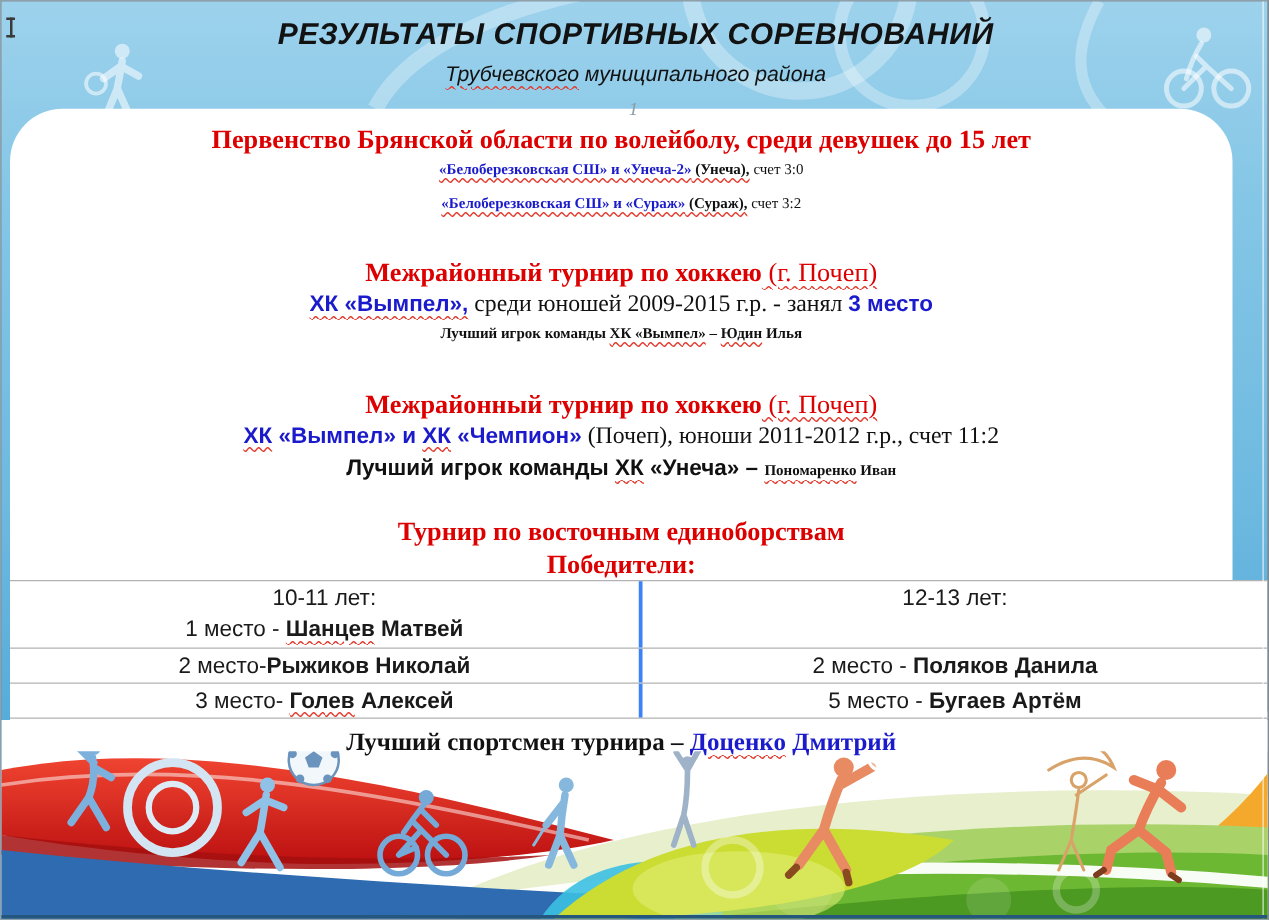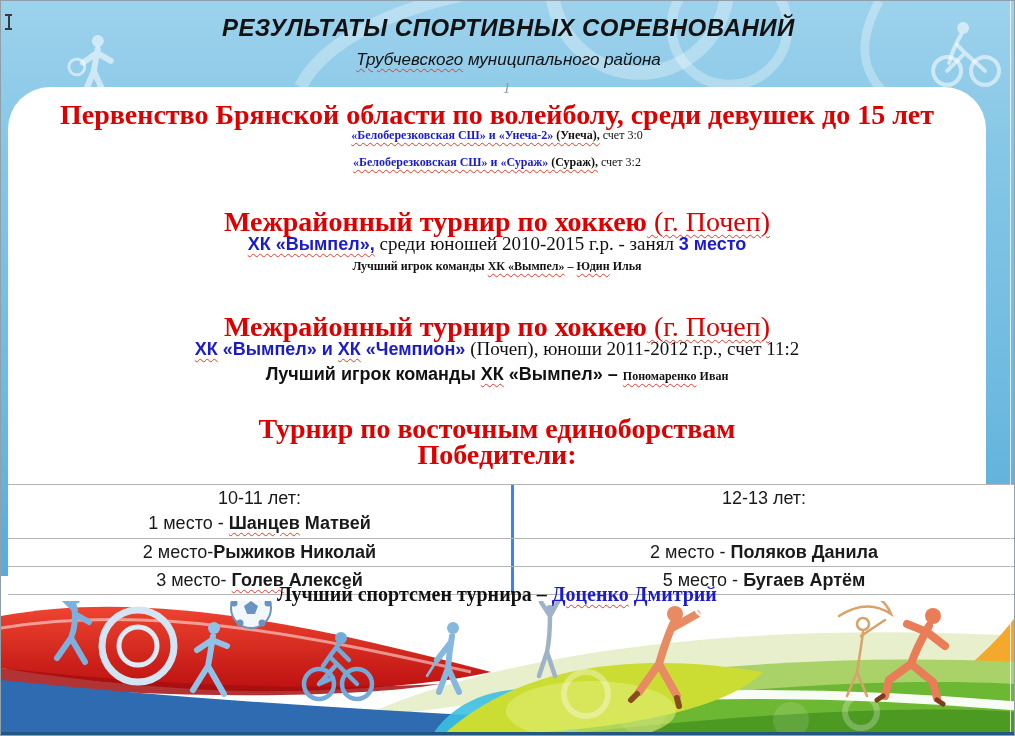--- a/index.html
+++ b/index.html
@@ -23,29 +23,29 @@
   .cursor-mark .cap{position:absolute;left:0;width:7px;height:2px;background:#3a3a3a;}
   .cursor-mark .cap.b{bottom:0;}
   
   .hdr{position:absolute;left:0;width:1015px;text-align:center;z-index:4;color:#121212;}
   .hdr-title{top:13px;font-family:"Liberation Sans",sans-serif;font-weight:700;font-style:italic;font-size:24px;letter-spacing:.5px;}
   .hdr-sub{top:49px;font-family:"Liberation Sans",sans-serif;font-style:italic;font-size:17px;}
   .page-num{position:absolute;left:502px;top:79px;z-index:5;color:#8d9aa4;font-style:italic;font-size:15px;}
   
   .content{position:absolute;left:7px;top:0;width:978px;z-index:5;}
   .l{position:absolute;left:0;right:0;text-align:center;white-space:nowrap;}
-  .sz20{font-size:12px;} .sz21{font-size:28px;} .sz19{font-size:19px;}
+  .sz20{font-size:12px;} .sz21{font-size:21px;} .sz19{font-size:19px;}
   .b{font-weight:700;}
   .red{color:#dd0000;} .blue{color:#1b1bcc;} .blk{color:#111;}
   .sans{font-family:"Liberation Sans",sans-serif;font-size:18px;}
   .sp{text-decoration-line:underline;text-decoration-style:wavy;text-decoration-color:#e23b2e;text-decoration-thickness:1px;text-underline-offset:3px;}
   
   .results-table{
     position:absolute;left:7px;top:463px;width:1006px;z-index:5;background:#fff;
-    border-top:1px solid #b3b3b3;font-family:"Liberation Sans",sans-serif;font-size:18px;color:#1a1a1a;margin-top:20px;
+    border-top:1px solid #b3b3b3;font-family:"Liberation Sans",sans-serif;font-size:18px;color:#1a1a1a;
   }
   .rt-row{display:grid;grid-template-columns:1fr 1fr;border-bottom:1px solid #b3b3b3;}
   .rt-cell{text-align:center;padding:1px 4px;}
   .rt-cell.r{border-left:3px solid #3b82f6;}
   .rt-row.tall .rt-cell{height:51px;line-height:25px;}
   .rt-row.short .rt-cell{height:25px;line-height:25px;text-align:center;}
   .best-row{position:absolute;left:7px;top:568px;width:1006px;height:32px;background:#fff;z-index:4;}
   .m-best{top:570px;font-size:20px;margin-top:12px;}
 </style>
 </head>
@@ -177,26 +177,26 @@
       <div class="cap b"></div>
     </div>
 
   <div class="content">
 
     <div class="l sz21 b red" style="top:98px">Первенство Брянской области по волейболу, среди девушек до 15 лет</div>
     <div class="l sz20" style="top:127px"><span class="b blue sp">«Белоберезковская СШ» и «Унеча-2»</span><span class="b blk sp"> (Унеча),</span><span class="blk"> счет 3:0</span></div>
     <div class="l sz20" style="top:154px"><span class="b blue sp">«Белоберезковская СШ» и «Сураж»</span><span class="b blk sp"> (Сураж),</span><span class="blk"> счет 3:2</span></div>
 
     <div class="l sz21" style="top:205px"><span class="b red">Межрайонный турнир по хоккею</span><span class="red sp"> (г. Почеп)</span></div>
-    <div class="l sz19 blk" style="top:232px"><span class="sans b blue sp">ХК «Вымпел»,</span><span> среди юношей 2010-2015 г.р.  - занял </span><span class="sans b blue">3 место</span></div>
+    <div class="l sz19 blk" style="top:232px"><span class="sans b blue sp">ХК «Вымпел»,</span><span> среди юношей 2009-2015 г.р.  - занял </span><span class="sans b blue">3 место</span></div>
     <div class="l sz20 b blk" style="top:258px"><span>Лучший игрок команды </span><span class="sp">ХК «Вымпел»</span><span> – </span><span class="sp">Юдин</span><span> Илья</span></div>
 
     <div class="l sz21" style="top:310px"><span class="b red">Межрайонный турнир по хоккею</span><span class="red sp"> (г. Почеп)</span></div>
     <div class="l sz19 blk" style="top:337px"><span class="sans b blue"><span class="sp">ХК</span><span> «Вымпел» и </span><span class="sp">ХК</span><span> «Чемпион»</span></span><span> (Почеп), юноши 2011-2012 г.р., счет 11:2</span></div>
-    <div class="l" style="top:363px"><span class="sans b blk"><span>Лучший игрок команды </span><span class="sp">ХК</span><span> «Вымпел» – </span></span><span class="sz20 b blk"><span class="sp">Пономаренко</span><span> Иван</span></span></div>
+    <div class="l" style="top:363px"><span class="sans b blk"><span>Лучший игрок команды </span><span class="sp">ХК</span><span> «Унеча» – </span></span><span class="sz20 b blk"><span class="sp">Пономаренко</span><span> Иван</span></span></div>
 
     <div class="l sz21 b red" style="top:412px">Турнир по восточным единоборствам</div>
     <div class="l sz21 b red" style="top:438px">Победители:</div>
   </div>
 
   <div class="best-row"></div>
   <div class="results-table">
     <div class="rt-row tall">
       <div class="rt-cell">
         <div>10-11 лет:</div>

